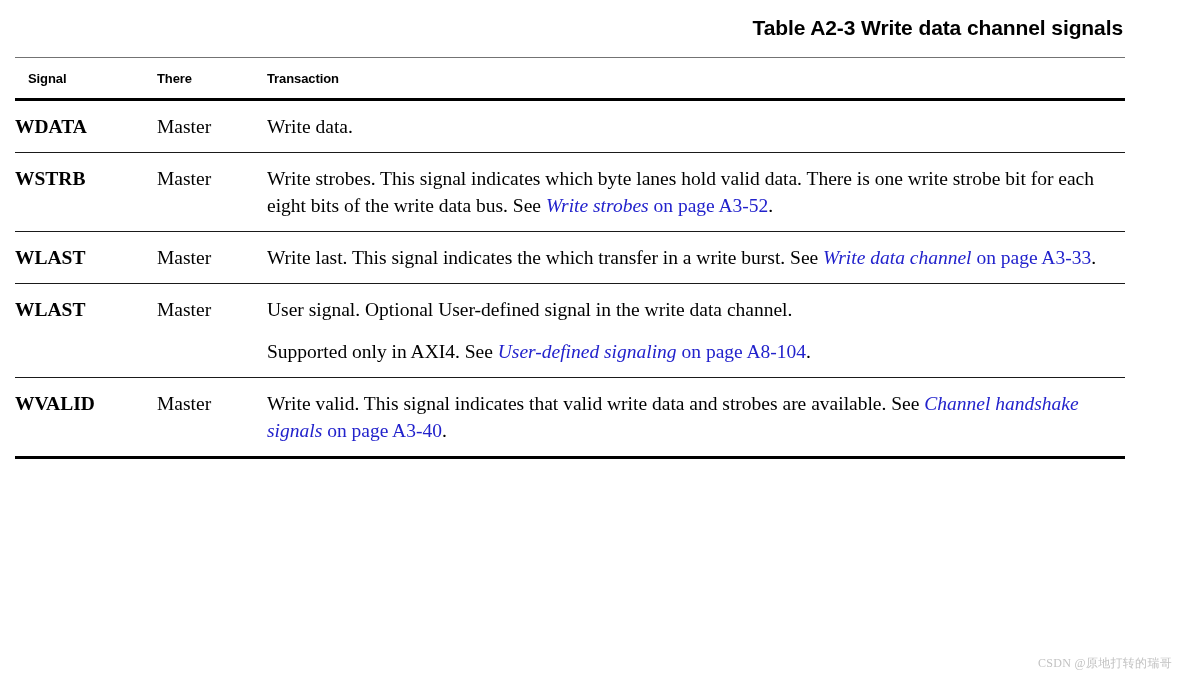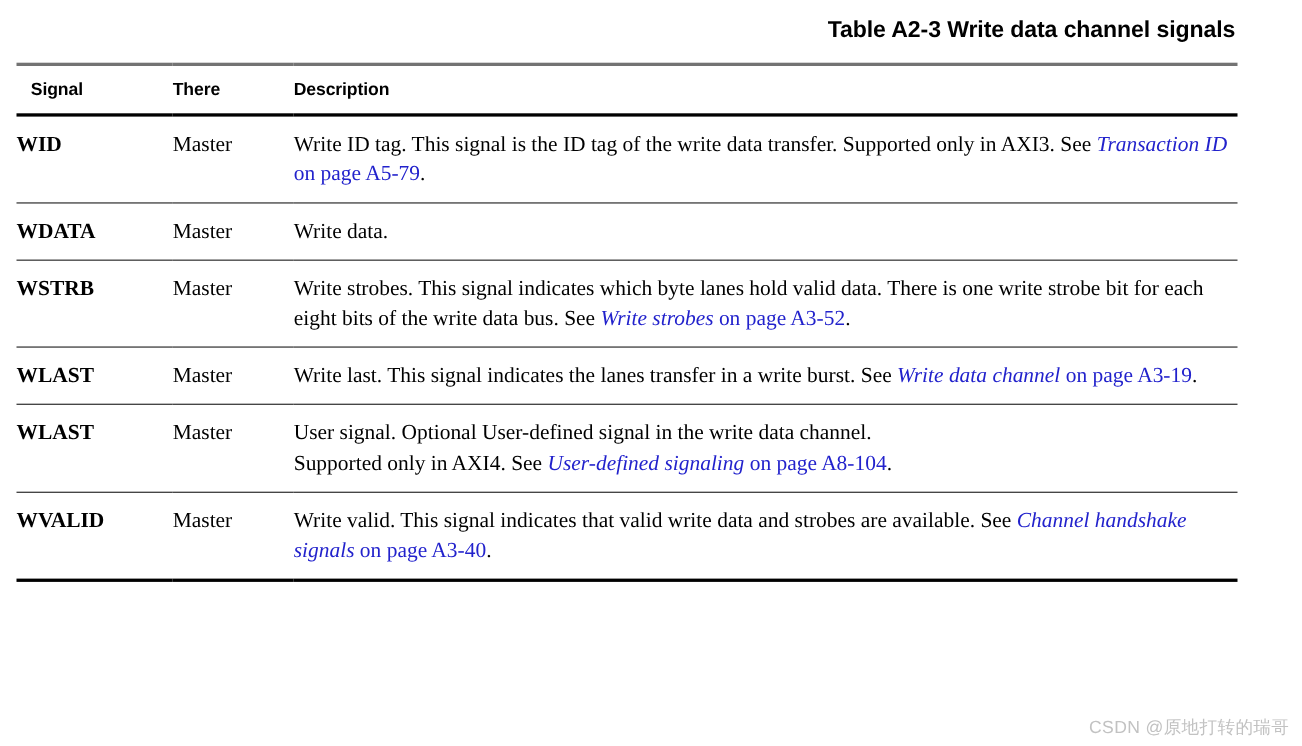--- a/index.html
+++ b/index.html
@@ -46,25 +46,25 @@
     border-collapse: collapse;
     table-layout: fixed;
   }
   .tbl col.c-signal { width: 142px; }
   .tbl col.c-source { width: 110px; }
   .tbl col.c-desc   { width: 858px; }
 
   .tbl thead th {
     font-family: "Liberation Sans", "DejaVu Sans", sans-serif;
     font-weight: bold;
-    font-size: 16px;
+    font-size: 13px;
     color: #000000;
     text-align: left;
     padding: 13px 0 12px 0;
-    border-top: 3px solid #737373;
+    border-top: 1px solid #737373;
     border-bottom: 3px solid #000000;
     vertical-align: bottom;
     letter-spacing: -0.1px;
   }
   .tbl thead th.h-signal { padding-left: 13px; }
   .tbl thead th.h-desc   { padding-left: 0; }
 
   .tbl tbody td {
     border-bottom: 1.4px solid #1a1a1a;
     padding: 12px 0 12px 0;
@@ -84,36 +84,36 @@
   }
   td.cell-source {
     font-weight: normal;
     white-space: nowrap;
   }
   td.cell-desc {
     padding-right: 4px;
   }
 
   .desc-line { display: block; }
-  .desc-line + .desc-line { margin-top: 1px; }
+  .desc-line + .desc-line { margin-top: 15px; }
 
   .xref {
     color: #2222cc;
   }
   .xref-title {
     font-style: italic;
   }
 
   
   .watermark {
     position: absolute;
     right: 12px;
     bottom: 6px;
-    font-family: Liberation Sans, sans-serif;
-    font-size: 16px;
+    font-family: Liberation Serif, serif;
+    font-size: 12px;
     color: #c2c2c2;
     white-space: nowrap;
     letter-spacing: 0.3px;
   }
 </style>
 </head>
 <body>
 
 <div id="page">
 
@@ -122,50 +122,43 @@
   <table class="tbl">
     <colgroup>
       <col class="c-signal">
       <col class="c-source">
       <col class="c-desc">
     </colgroup>
     <thead>
       <tr>
         <th class="h-signal">Signal</th>
         <th class="h-source">There</th>
-        <th class="h-desc">Description</th>
+        <th class="h-desc">Transaction</th>
       </tr>
     </thead>
     <tbody id="tbody">
-        <tr>
-          <td class="cell-signal">WID</td>
-          <td class="cell-source">Master</td>
-          <td class="cell-desc">
-            <span class="desc-line"><span>Write ID tag. This signal is the ID tag of the write data transfer. Supported only in AXI3. See </span><span class="xref"><span class="xref-title">Transaction ID</span><span> on page A5-79</span></span><span>.</span></span>
-          </td>
-        </tr>
         <tr>
           <td class="cell-signal">WDATA</td>
           <td class="cell-source">Master</td>
           <td class="cell-desc">
             <span class="desc-line"><span>Write data.</span></span>
           </td>
         </tr>
         <tr>
           <td class="cell-signal">WSTRB</td>
           <td class="cell-source">Master</td>
           <td class="cell-desc">
             <span class="desc-line"><span>Write strobes. This signal indicates which byte lanes hold valid data. There is one write strobe bit for each eight bits of the write data bus. See </span><span class="xref"><span class="xref-title">Write strobes</span><span> on page A3-52</span></span><span>.</span></span>
           </td>
         </tr>
         <tr>
           <td class="cell-signal">WLAST</td>
           <td class="cell-source">Master</td>
           <td class="cell-desc">
-            <span class="desc-line"><span>Write last. This signal indicates the lanes transfer in a write burst. See </span><span class="xref"><span class="xref-title">Write data channel</span><span> on page A3-19</span></span><span>.</span></span>
+            <span class="desc-line"><span>Write last. This signal indicates the which transfer in a write burst. See </span><span class="xref"><span class="xref-title">Write data channel</span><span> on page A3-33</span></span><span>.</span></span>
           </td>
         </tr>
         <tr>
           <td class="cell-signal">WLAST</td>
           <td class="cell-source">Master</td>
           <td class="cell-desc">
             <span class="desc-line"><span>User signal. Optional User-defined signal in the write data channel.</span></span>
             <span class="desc-line"><span>Supported only in AXI4. See </span><span class="xref"><span class="xref-title">User-defined signaling</span><span> on page A8-104</span></span><span>.</span></span>
           </td>
         </tr>

